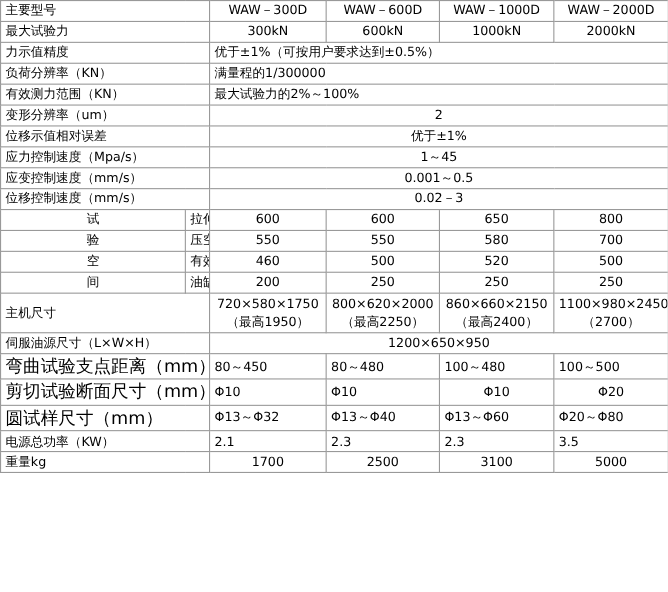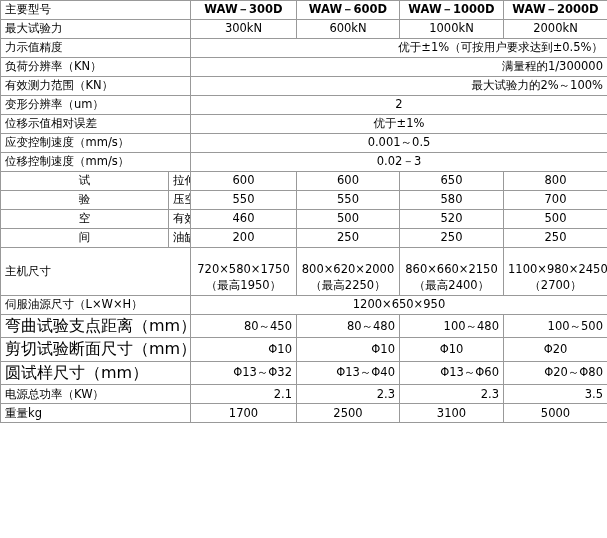--- a/index.html
+++ b/index.html
@@ -37,41 +37,40 @@
   }
   td.label-small {
     text-align: left;
     padding-left: 3px;
     font-size: 16px;
   }
   td.ctr {
     text-align: center;
   }
   td.lft {
-    text-align: right;
+    text-align: left;
     padding-left: 4px;
   }
   td.grp {
     text-align: center;
     width: 22px;
     padding: 0;
     font-size: 11.5px;
   }
   td.tall {
     height: 36px;
   }
   .two-line {
     display: block;
     line-height: 1.35;
     white-space: normal;
     text-align: center;
-    margin-top: 12px;
   }
   .hdr-model {
-    font-weight: bold;
+    font-weight: normal;
   }
 </style>
 </head>
 <body>
 
 <table class="spec">
   <colgroup>
     <col style="width:168px">
     <col style="width:22px">
     <col style="width:106px">
@@ -108,20 +107,24 @@
     </tr>
     <tr>
       <td class="label" colspan="2">变形分辨率（um）</td>
       <td class="ctr" colspan="4">2</td>
     </tr>
     <tr>
       <td class="label" colspan="2">位移示值相对误差</td>
       <td class="ctr" colspan="4">优于±1%</td>
     </tr>
     <tr>
+      <td class="label" colspan="2">应力控制速度（Mpa/s）</td>
+      <td class="ctr" colspan="4">1～45</td>
+    </tr>
+    <tr>
       <td class="label" colspan="2">应变控制速度（mm/s）</td>
       <td class="ctr" colspan="4">0.001～0.5</td>
     </tr>
     <tr>
       <td class="label" colspan="2">位移控制速度（mm/s）</td>
       <td class="ctr" colspan="4">0.02－3</td>
     </tr>
 
     <tr>
       <td class="grp">试</td>

